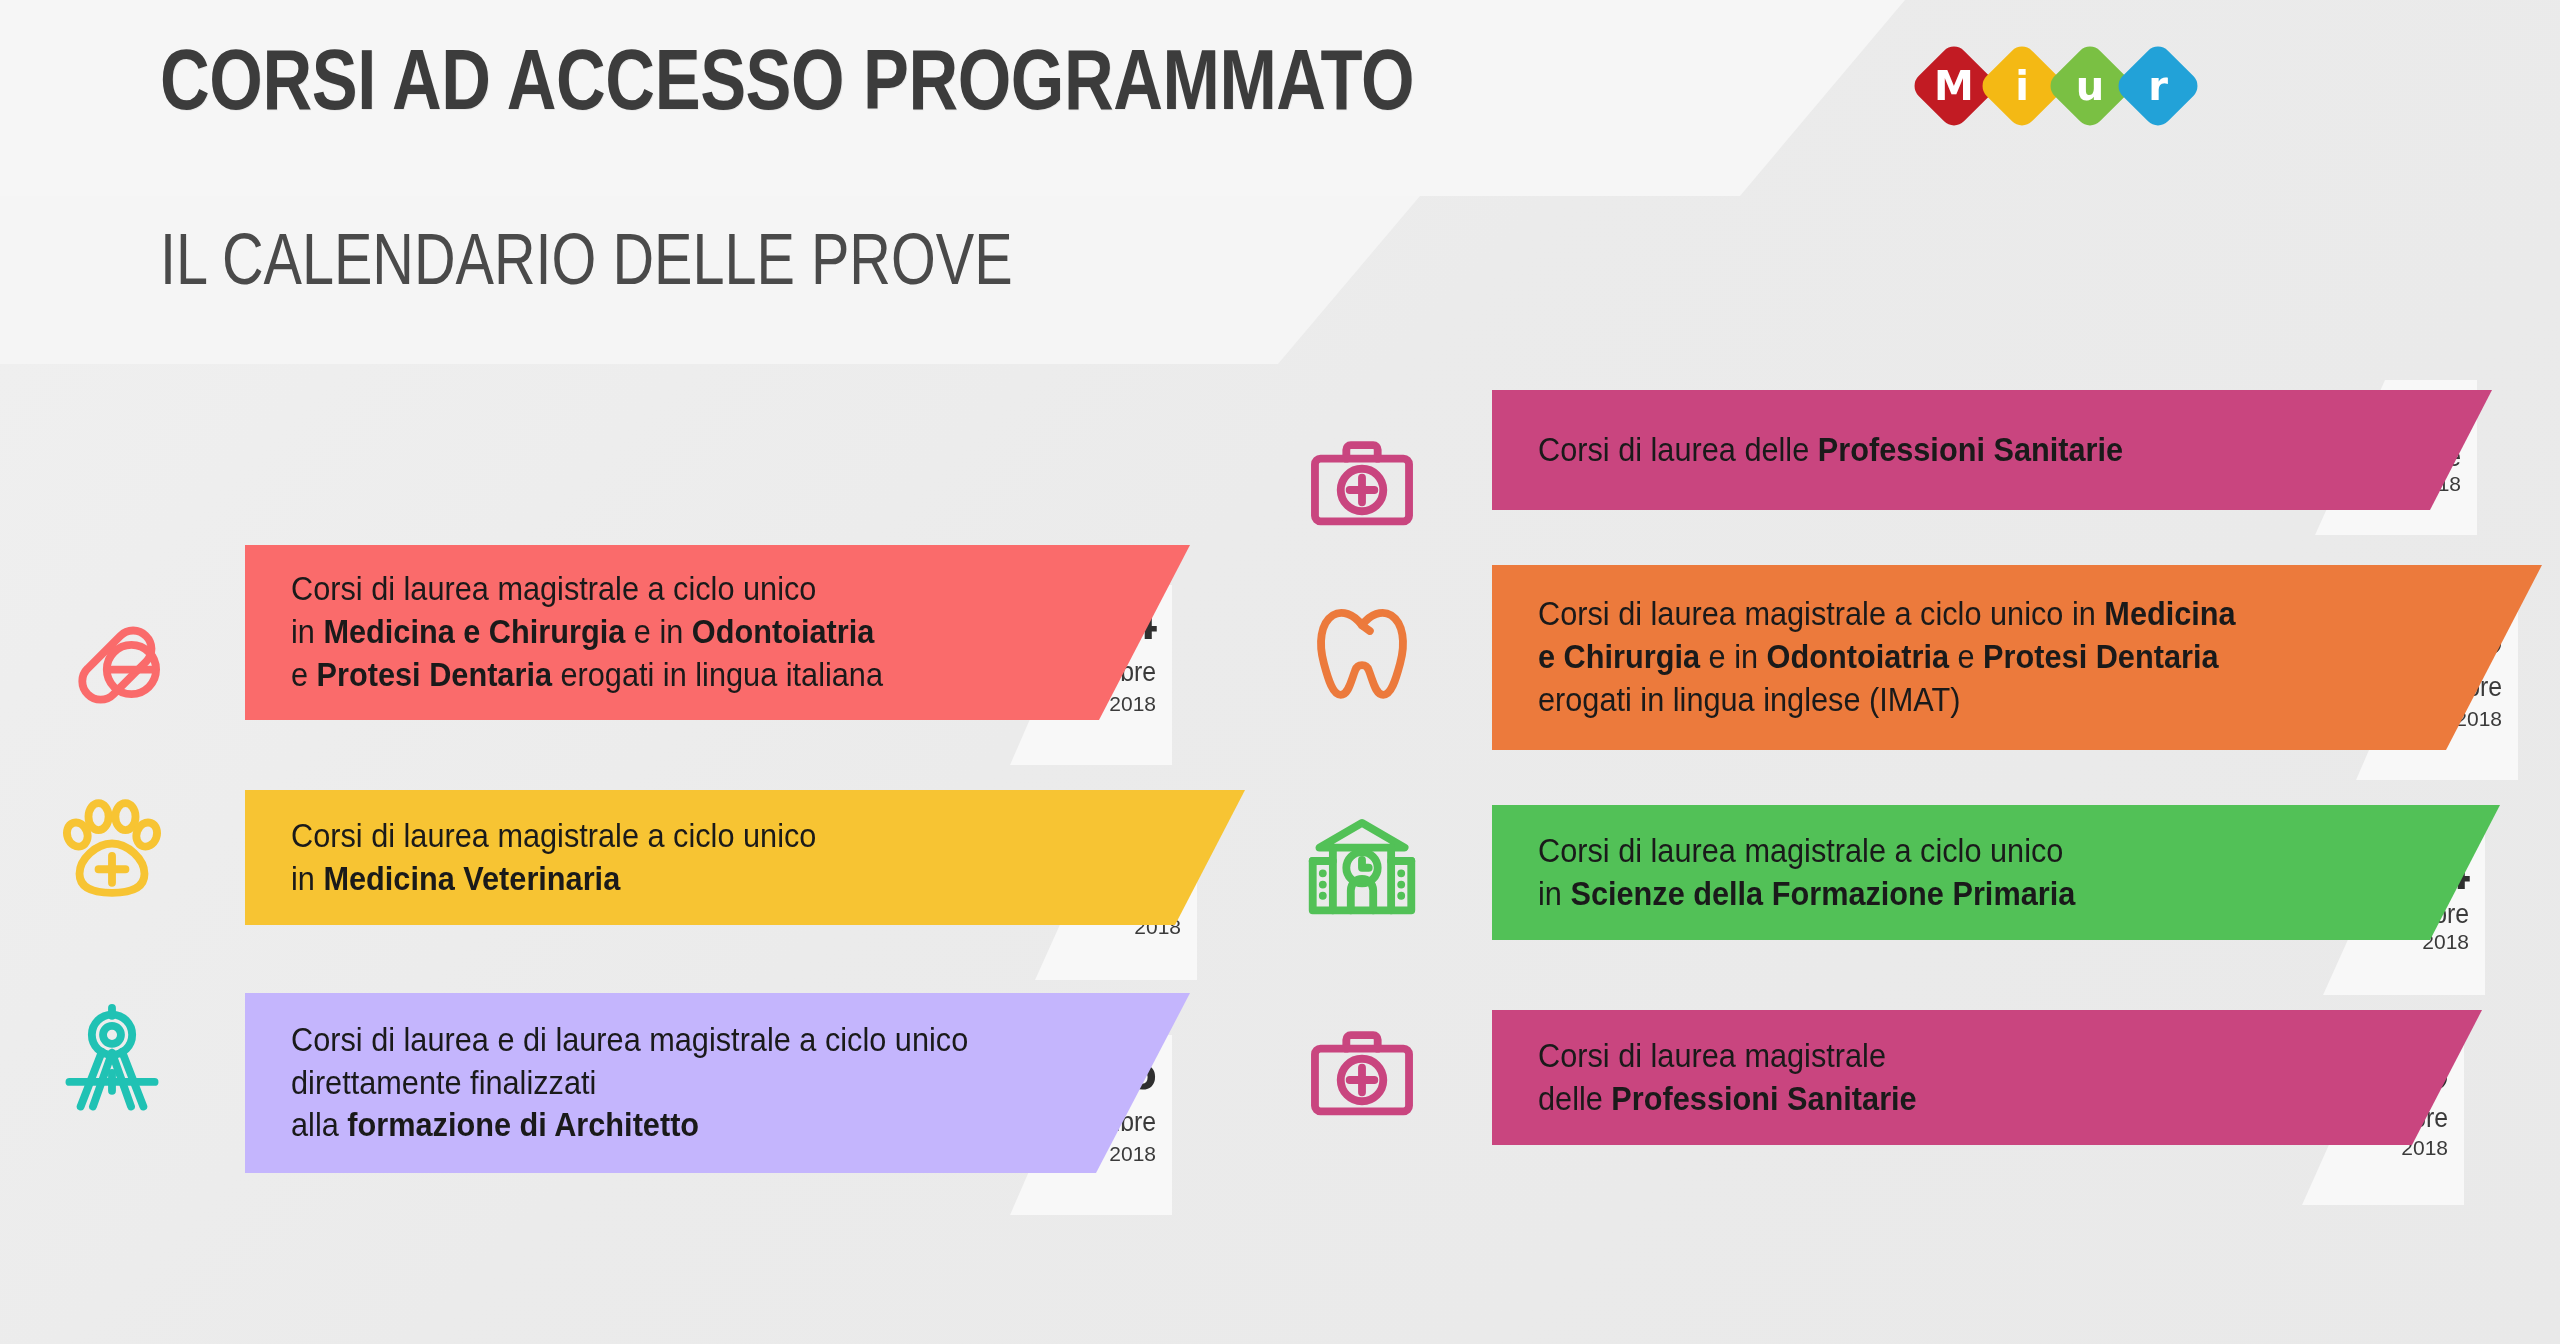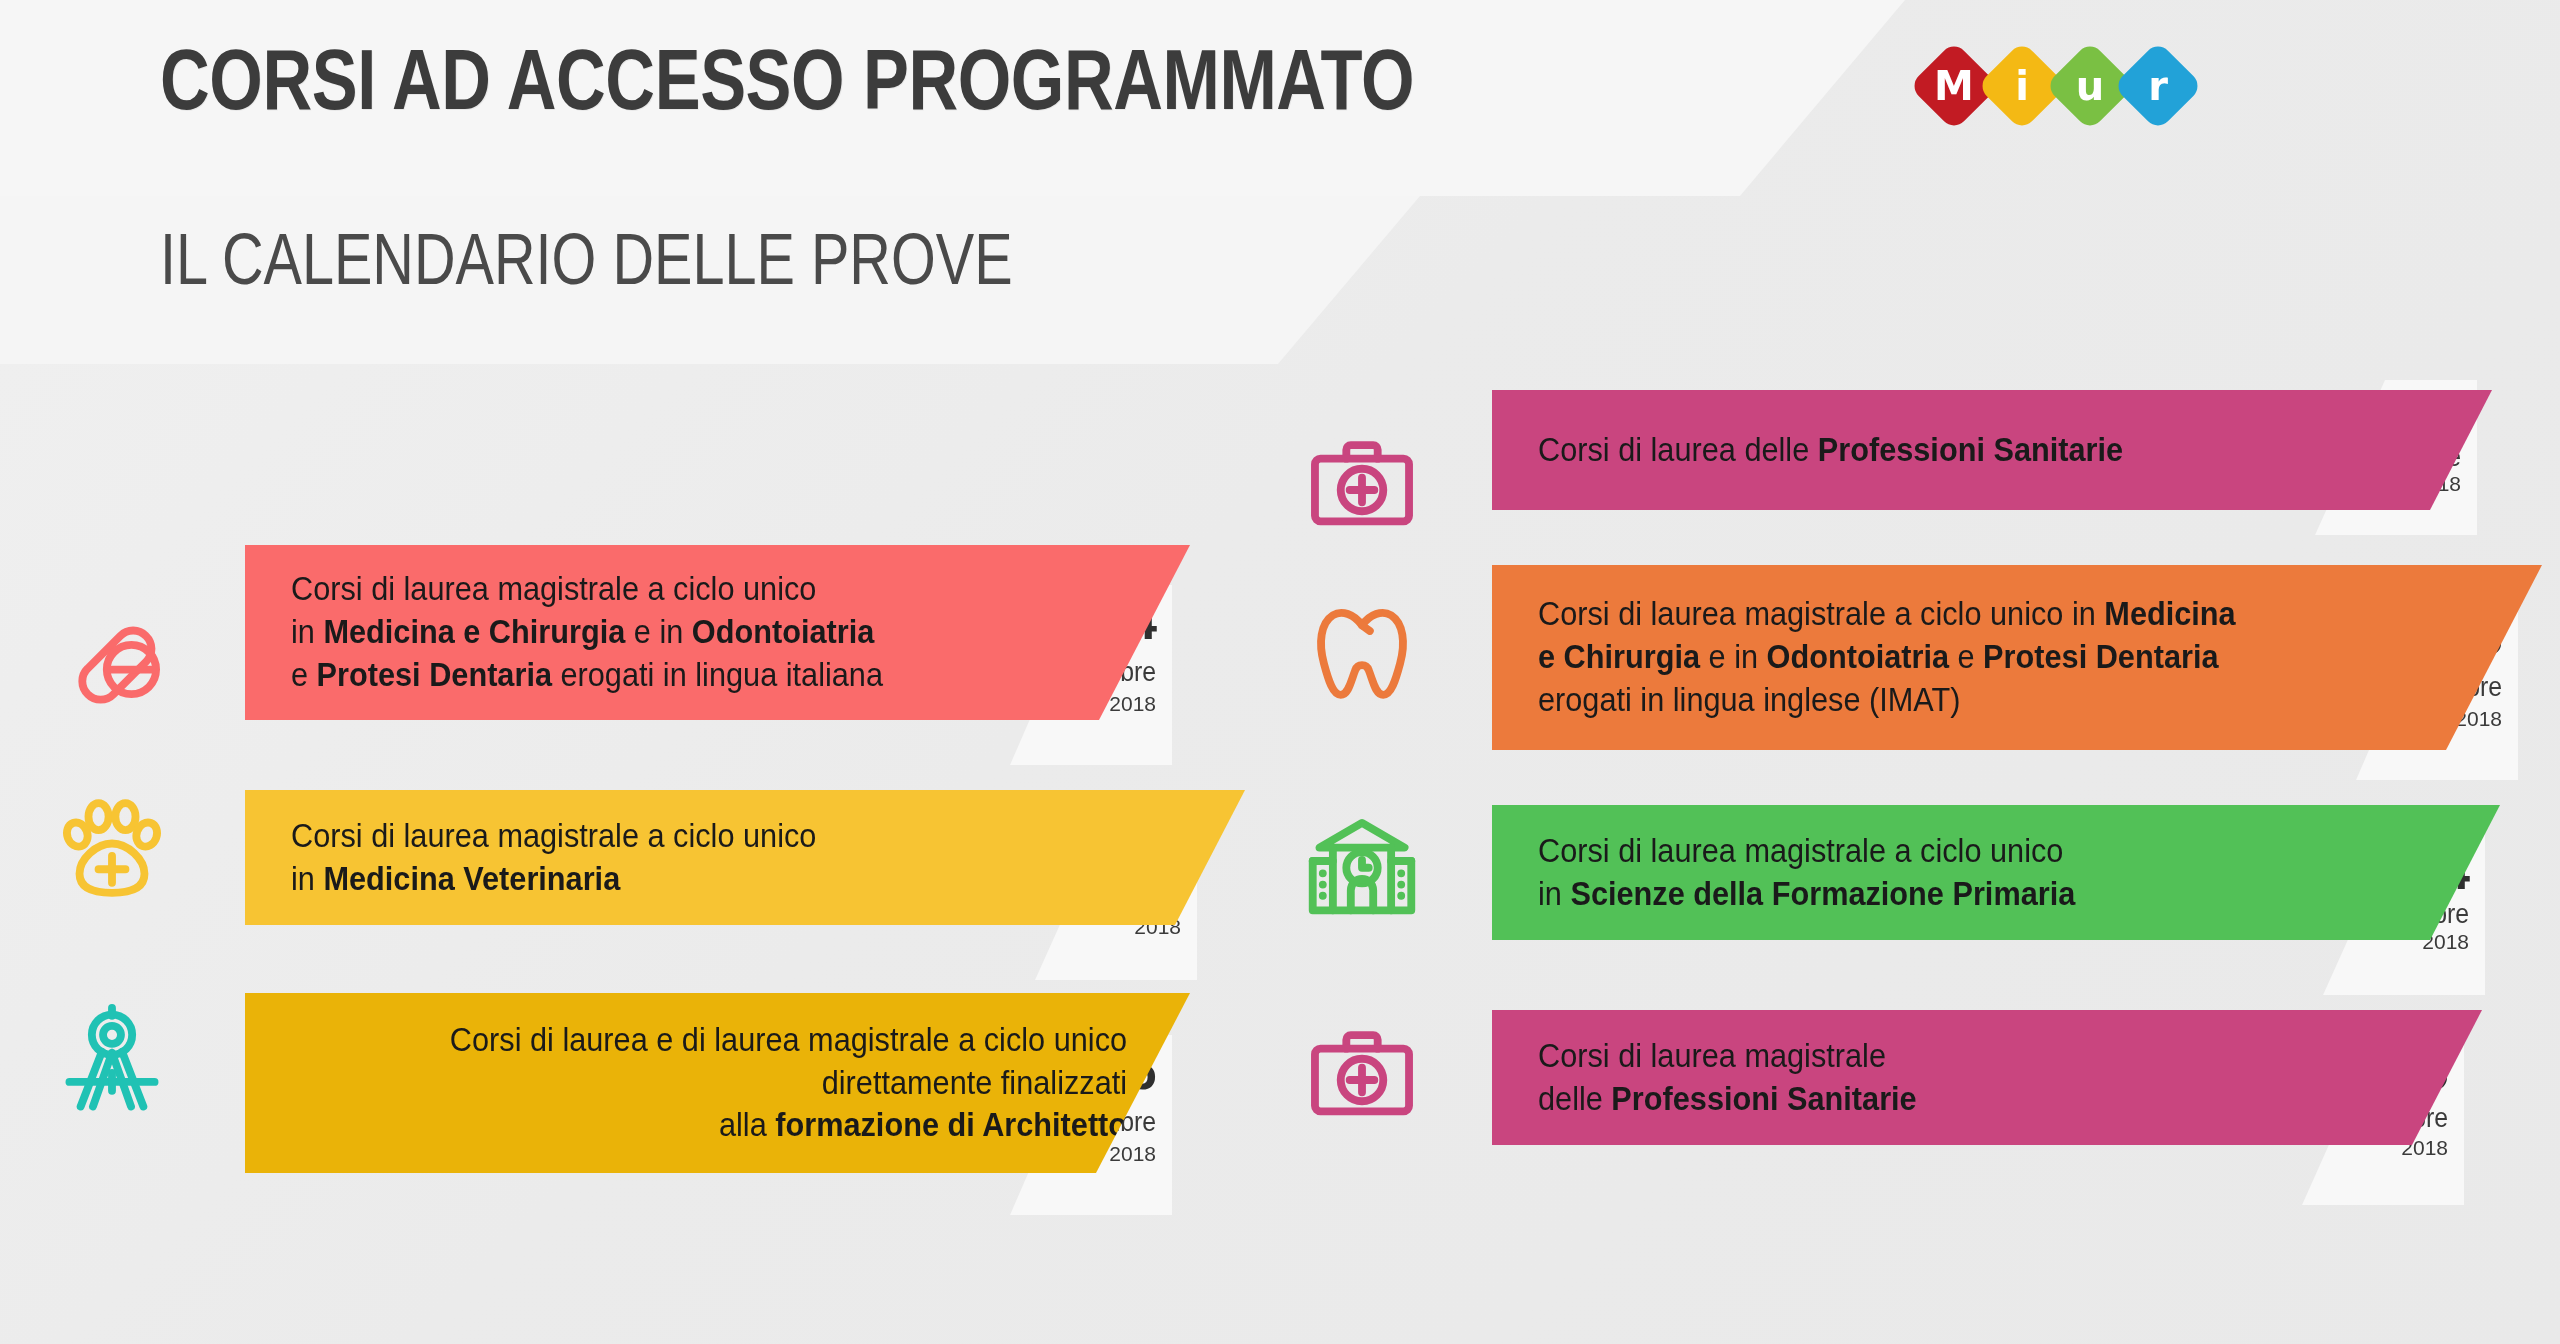--- a/index.html
+++ b/index.html
@@ -212,21 +212,21 @@
           <ellipse cx="81" cy="38" rx="9" ry="11" transform="rotate(20 81 38)" fill="none" stroke="#f7c433" stroke-width="7" stroke-linecap="round" stroke-linejoin="round"></ellipse>
           <path fill="none" stroke="#f7c433" stroke-width="7" stroke-linecap="round" stroke-linejoin="round" d="M50 46 C64 46 79 60 79 73 C79 85 68 90 50 90 C32 90 21 85 21 73 C21 60 36 46 50 46 Z"></path>
           <path fill="none" stroke="#f7c433" stroke-width="7" stroke-linecap="round" stroke-linejoin="round" d="M50 57 V81 M38 69 H62"></path>
         </svg>
       </div>
       <div class="date-plate" style="left: 1010px; top: 655px; height: 180px; clip-path: polygon(78px 0px, 162px 0px, 162px 180px, 0px 180px); background: rgb(248, 248, 248);">
         <div class="date-day">06</div>
         <div class="date-month" style="top: 73.8px;">settembre</div>
         <div class="date-year" style="top: 108px;">2018</div>
       </div>
-      <div class="bar" style="left: 245px; top: 613px; width: 945px; height: 180px; background: #eab308; clip-path: polygon(0px 0px, 945px 0px, 851px 180px, 0px 180px); text-align: right;">
+      <div class="bar" style="left: 245px; top: 613px; width: 945px; height: 180px; background: #c4b5fd; clip-path: polygon(0px 0px, 945px 0px, 851px 180px, 0px 180px);">
         <div class="bar-text">
           <div class="ln"><span>Corsi di laurea e di laurea magistrale a ciclo unico</span></div>
           <div class="ln"><span>direttamente finalizzati</span></div>
           <div class="ln"><span>alla </span><b>formazione di Architetto</b></div>
         </div>
       </div>
       <div class="row-icon" style="left: 52px; top: 615px;">
         <svg viewBox="0 0 100 100">
           <path fill="none" stroke="#20c2b4" stroke-width="7" stroke-linecap="round" stroke-linejoin="round" d="M50 8 V15"></path>
           <circle cx="50" cy="32" r="18" fill="none" stroke="#20c2b4" stroke-width="7" stroke-linecap="round" stroke-linejoin="round"></circle>

